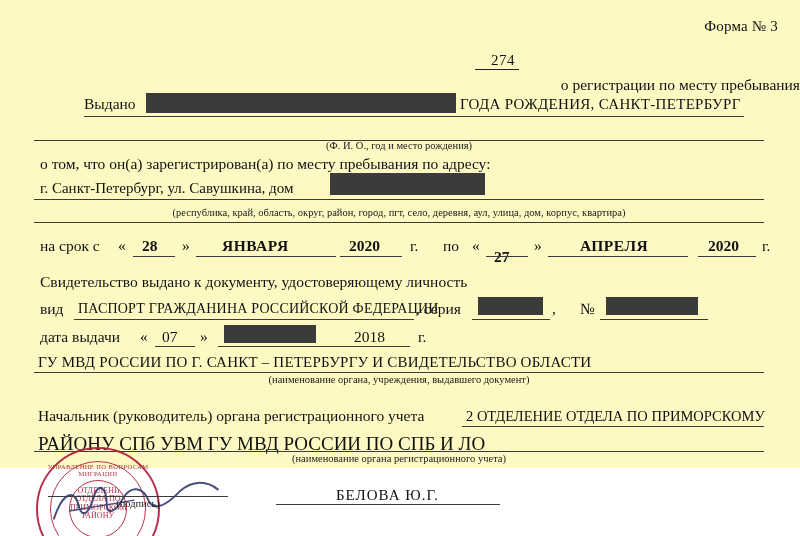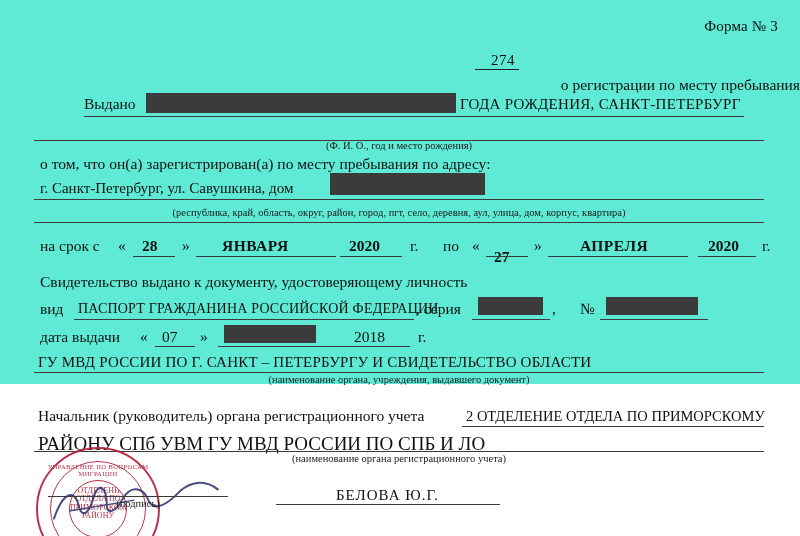--- a/index.html
+++ b/index.html
@@ -10,22 +10,22 @@
     width: 800px;
     height: 536px;
     background: #ffffff;
     font-family: "Liberation Serif", serif;
     color: #111111;
     overflow: hidden;
   }
   .page {
     position: relative;
     width: 800px;
-    height: 384px;
-    background: #5eead4;
+    height: 468px;
+    background: #fef9c3;
   }
   .form-no {
     position: absolute;
     top: 18px;
     right: 22px;
     font-size: 15px;
     letter-spacing: .2px;
   }
   .title {
     position: absolute;

